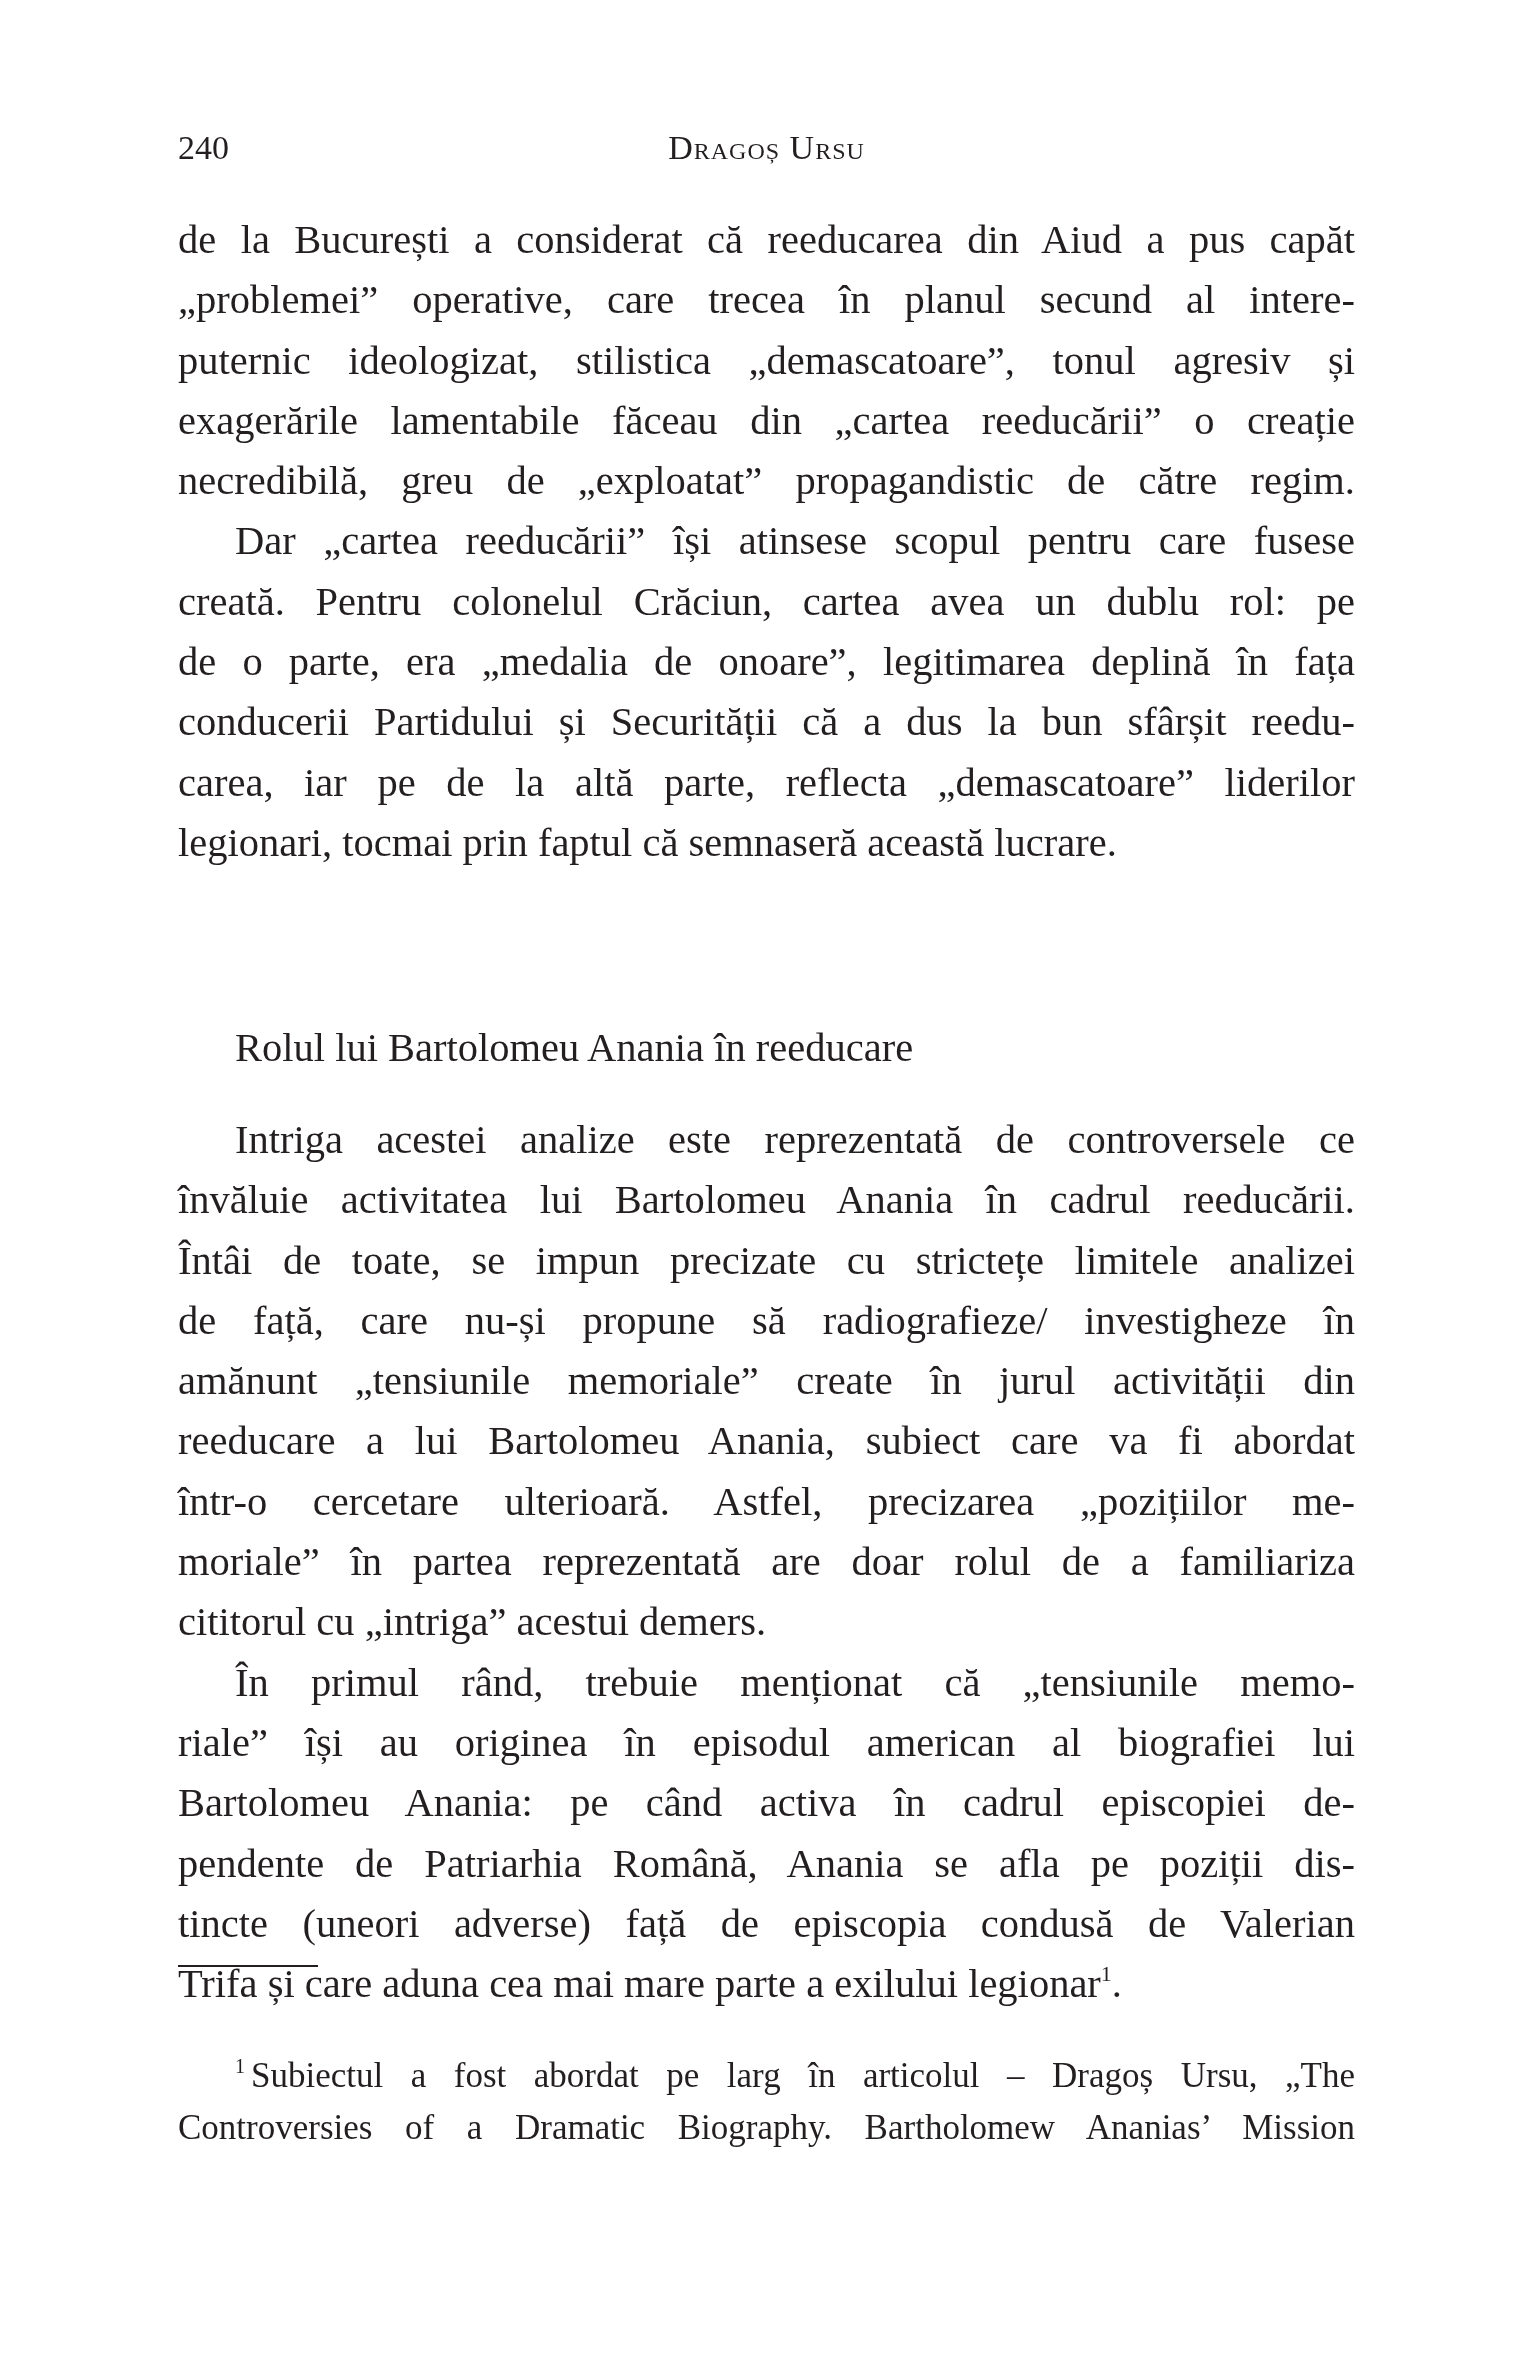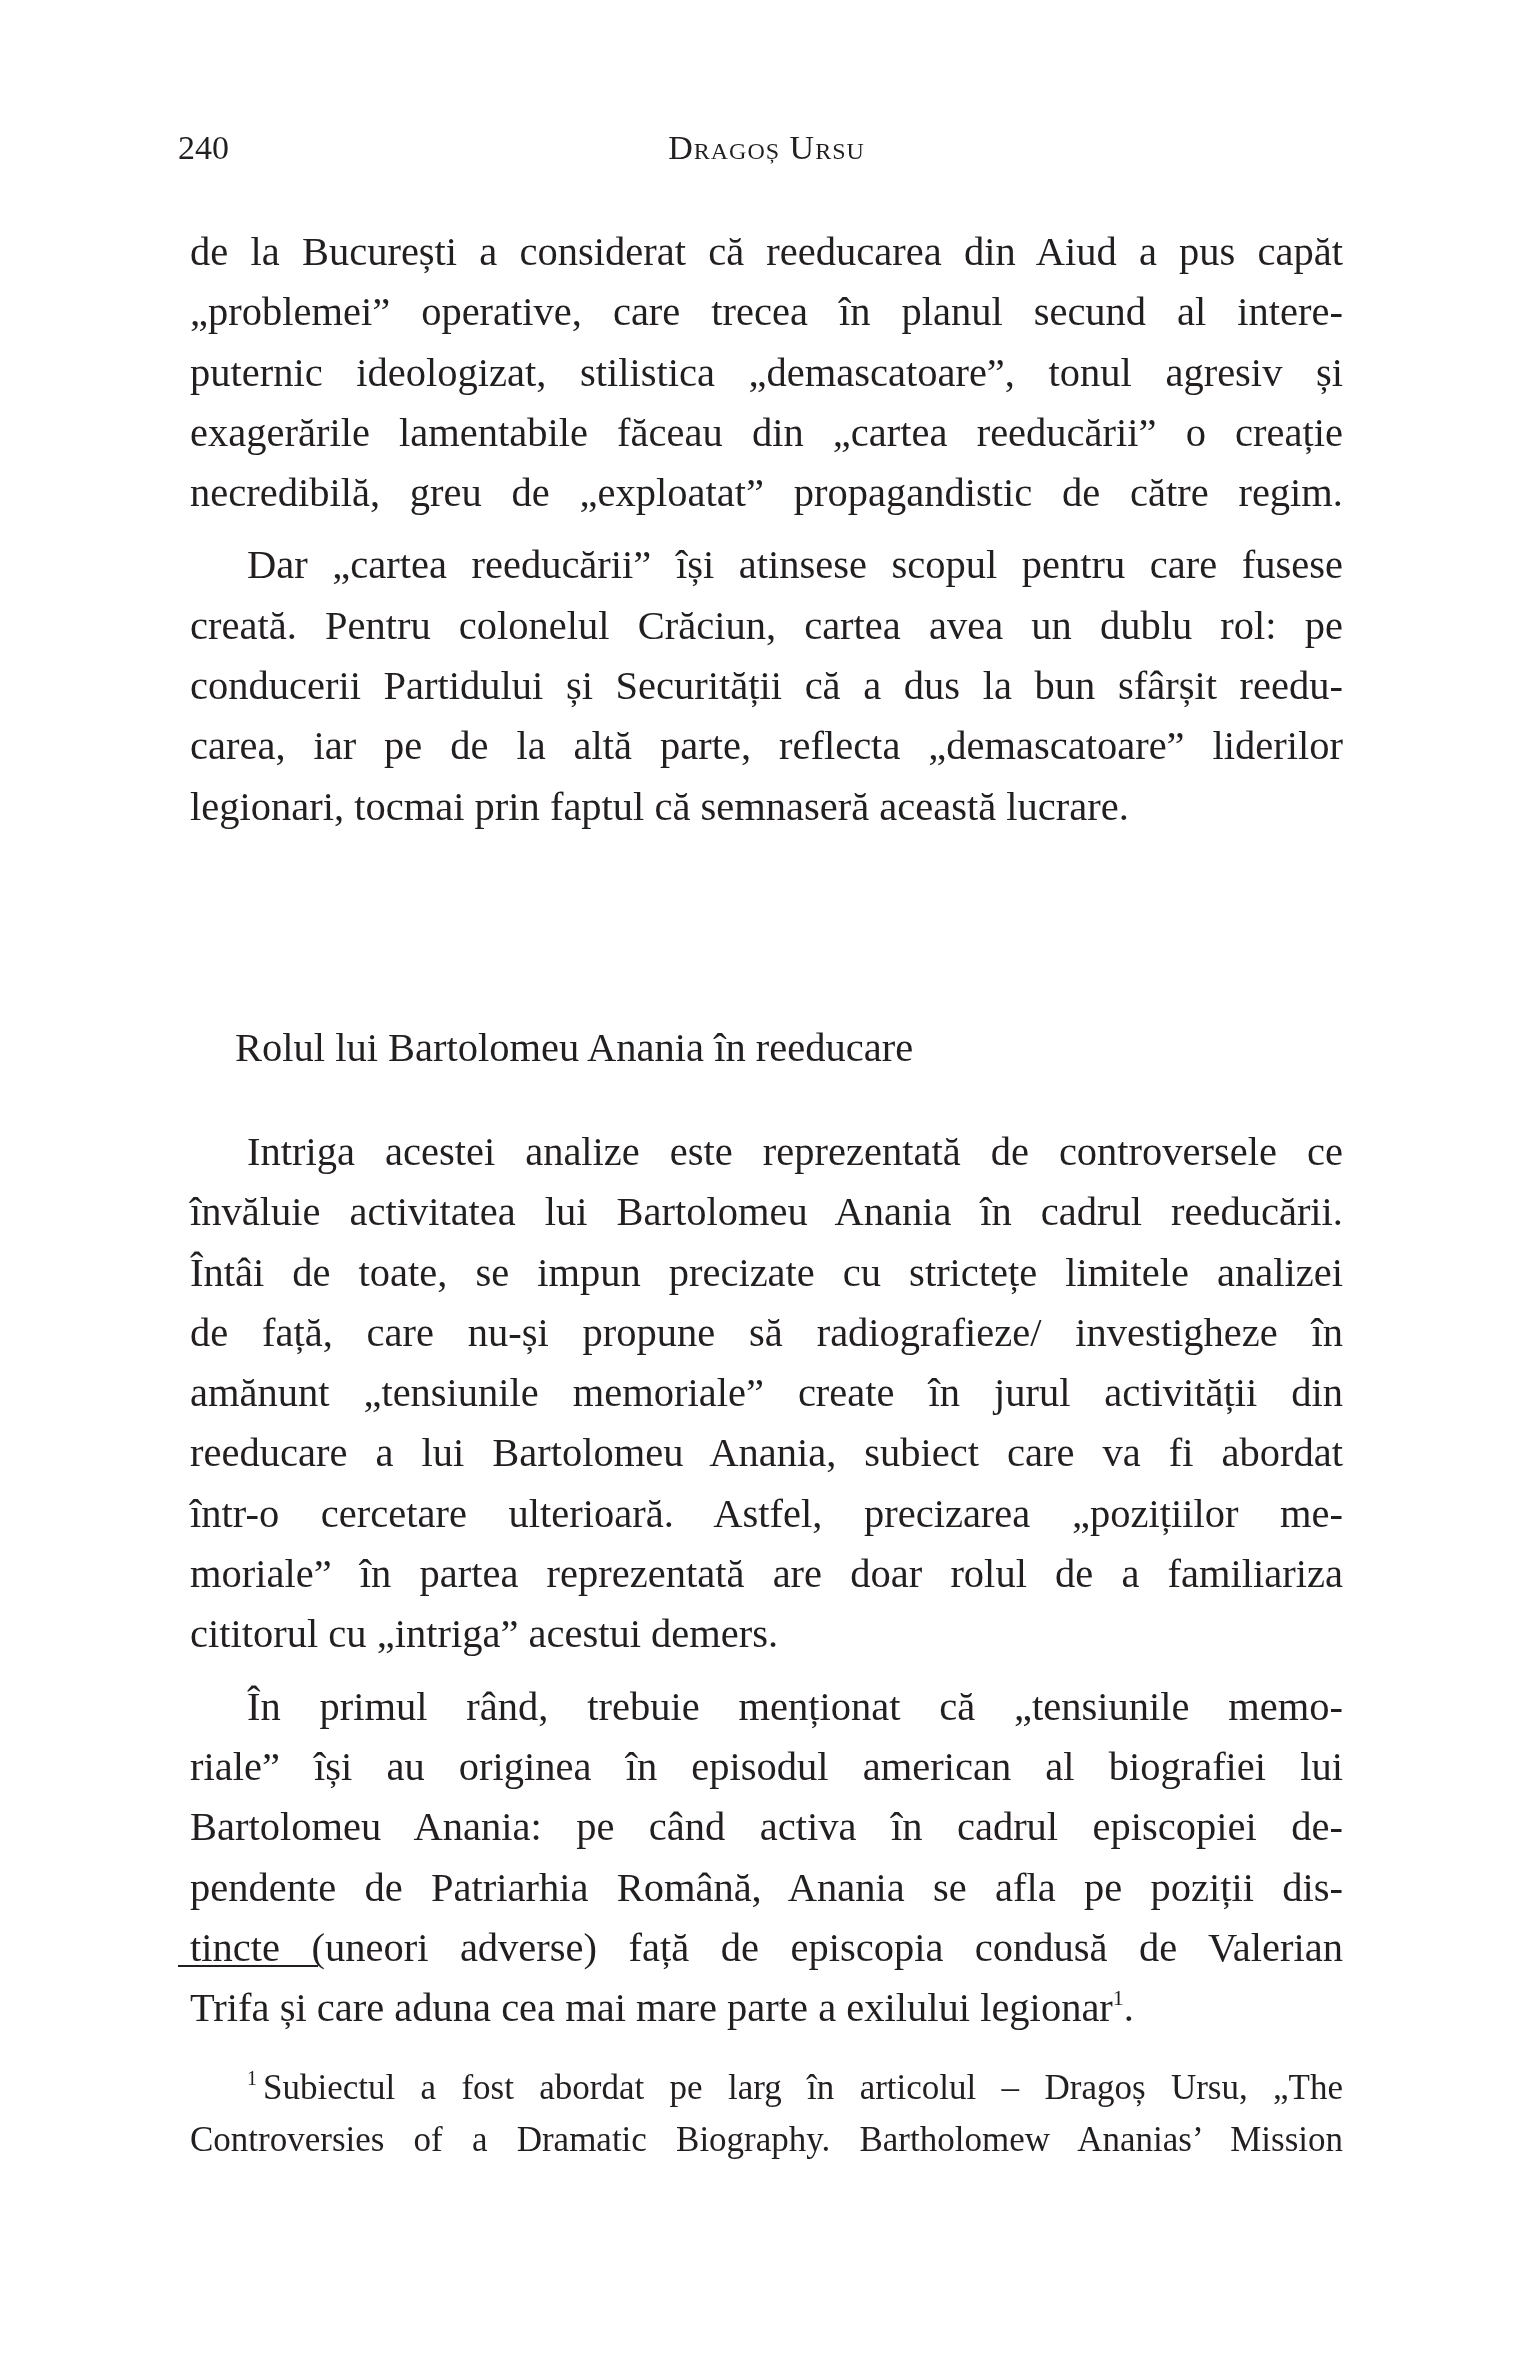--- a/index.html
+++ b/index.html
@@ -45,21 +45,21 @@
     }
     .body-text {
       position: absolute;
       top: 210px;
       left: 0;
       width: 1177px;
       font-size: 40.5px;
       line-height: 60.3px;
     }
     .para {
-      margin: 12px;
+      margin: 0;
       text-align: justify;
       text-align-last: left;
       hyphens: manual;
     }
     .line {
       display: block;
       text-align: justify;
       text-align-last: justify;
       white-space: nowrap;
       overflow: visible;
@@ -129,20 +129,21 @@
     <p class="para">
       <span class="line">de la București a considerat că reeducarea din Aiud a pus capăt</span>
       <span class="line">„problemei” operative, care trecea în planul secund al intere-</span>
       <span class="line">puternic ideologizat, stilistica „demascatoare”, tonul agresiv și</span>
       <span class="line">exagerările lamentabile făceau din „cartea reeducării” o creație</span>
       <span class="line">necredibilă, greu de „exploatat” propagandistic de către regim.</span>
     </p>
     <p class="para">
       <span class="line indent-line">Dar „cartea reeducării” își atinsese scopul pentru care fusese</span>
       <span class="line">creată. Pentru colonelul Crăciun, cartea avea un dublu rol: pe</span>
+      <span class="line">de o parte, era „medalia de onoare”, legitimarea deplină în fața</span>
       <span class="line">conducerii Partidului și Securității că a dus la bun sfârșit reedu-</span>
       <span class="line">carea, iar pe de la altă parte, reflecta „demascatoare” liderilor</span>
       <span class="line last">legionari, tocmai prin faptul că semnaseră această lucrare.</span>
     </p>
   </div>
 
   <h2 class="section-heading">Rolul lui Bartolomeu Anania în reeducare</h2>
 
   <div class="section-body">
     <p class="para">

